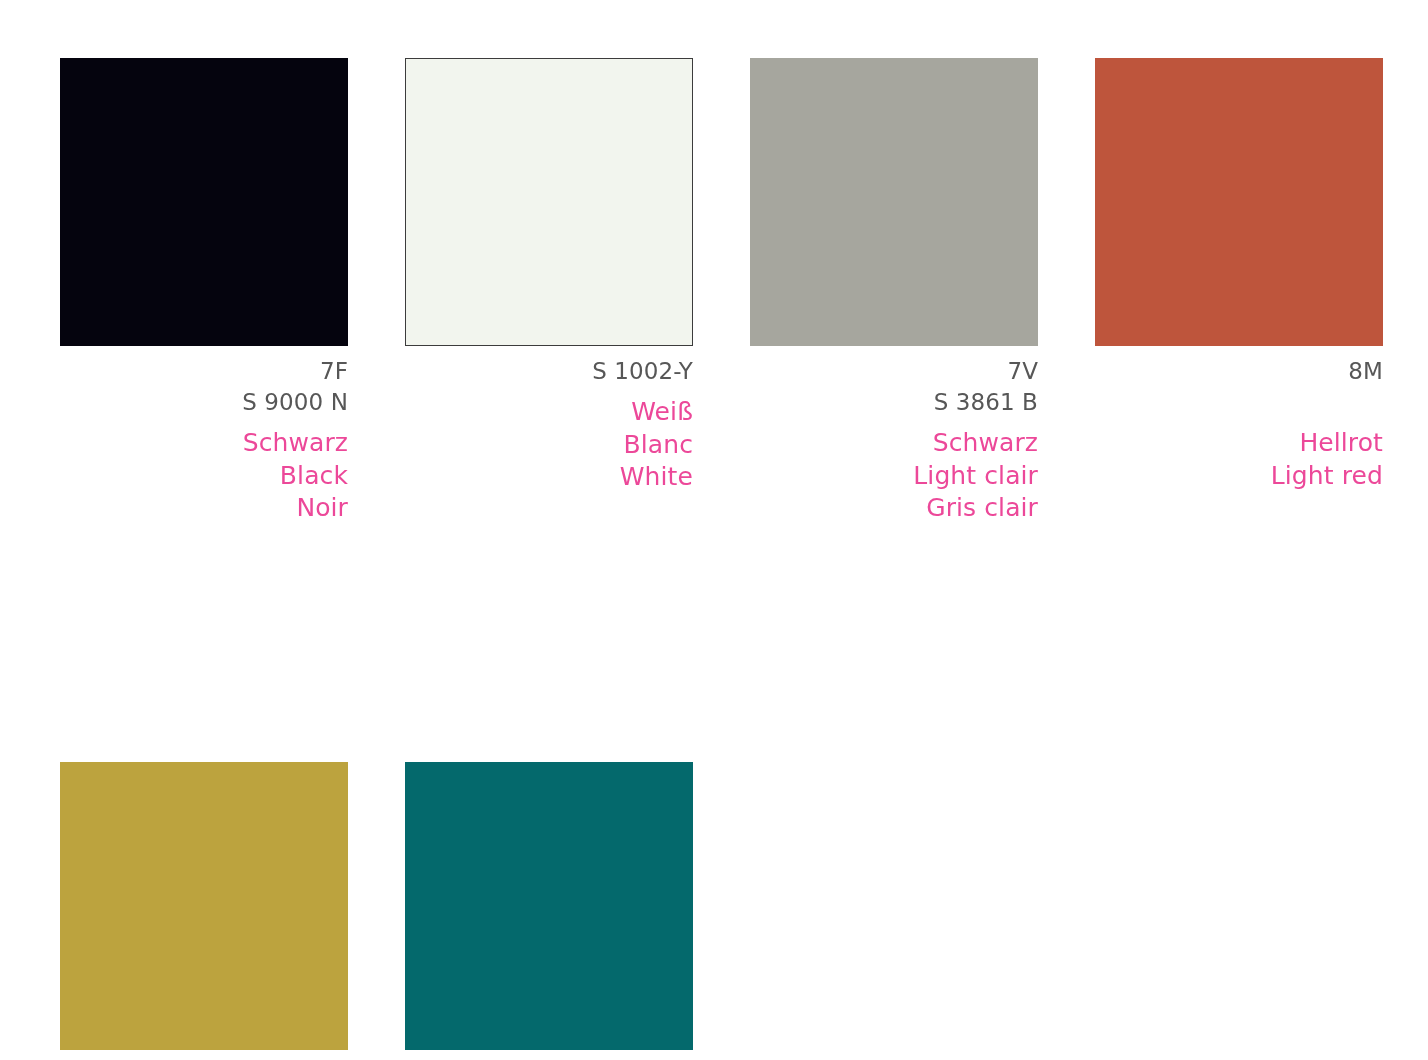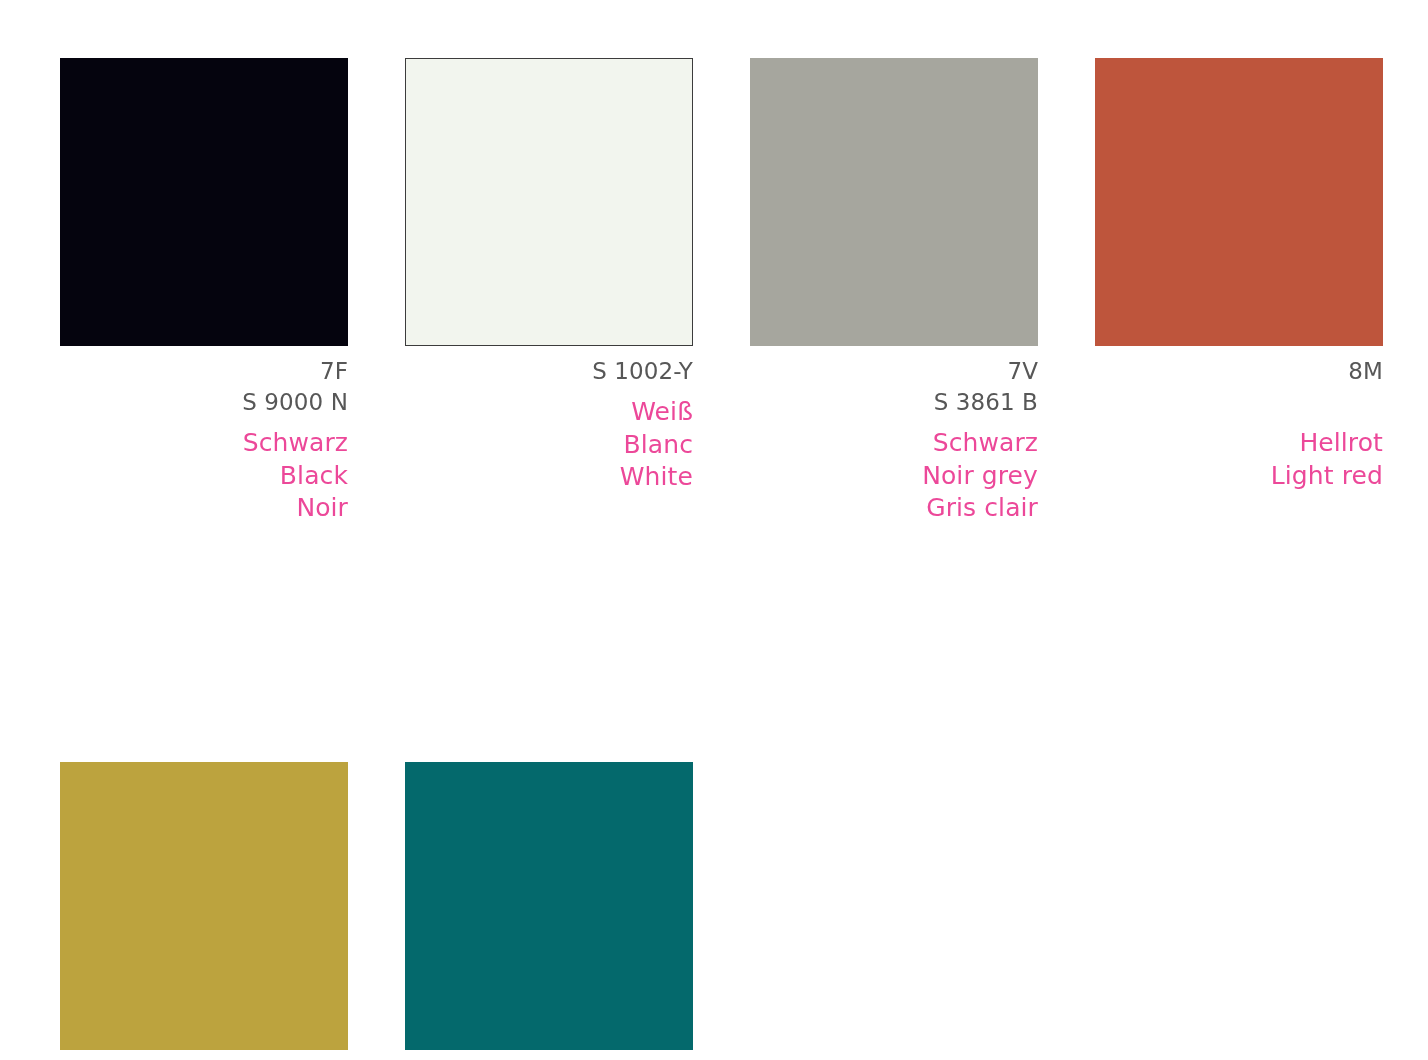--- a/index.html
+++ b/index.html
@@ -100,21 +100,21 @@
           <span class="name-line">White</span>
         </div>
       </div>
     </div>
     <div class="swatch-cell">
       <div class="swatch-chip" style="background: rgb(166, 166, 158);"></div>
       <div class="swatch-labels">
         <div class="code-block"><span class="code-line">7V</span><span class="code-line">S 3861 B</span></div>
         <div class="name-block">
           <span class="name-line">Schwarz</span>
-          <span class="name-line">Noir grey</span>
+          <span class="name-line">Light clair</span>
           <span class="name-line">Gris clair</span>
         </div>
       </div>
     </div>
     <div class="swatch-cell">
       <div class="swatch-chip" style="background: rgb(190, 85, 60);"></div>
       <div class="swatch-labels">
         <div class="code-block"><span class="code-line">8M</span><span class="code-line"></span></div>
         <div class="name-block">
           <span class="name-line">Hellrot</span>

